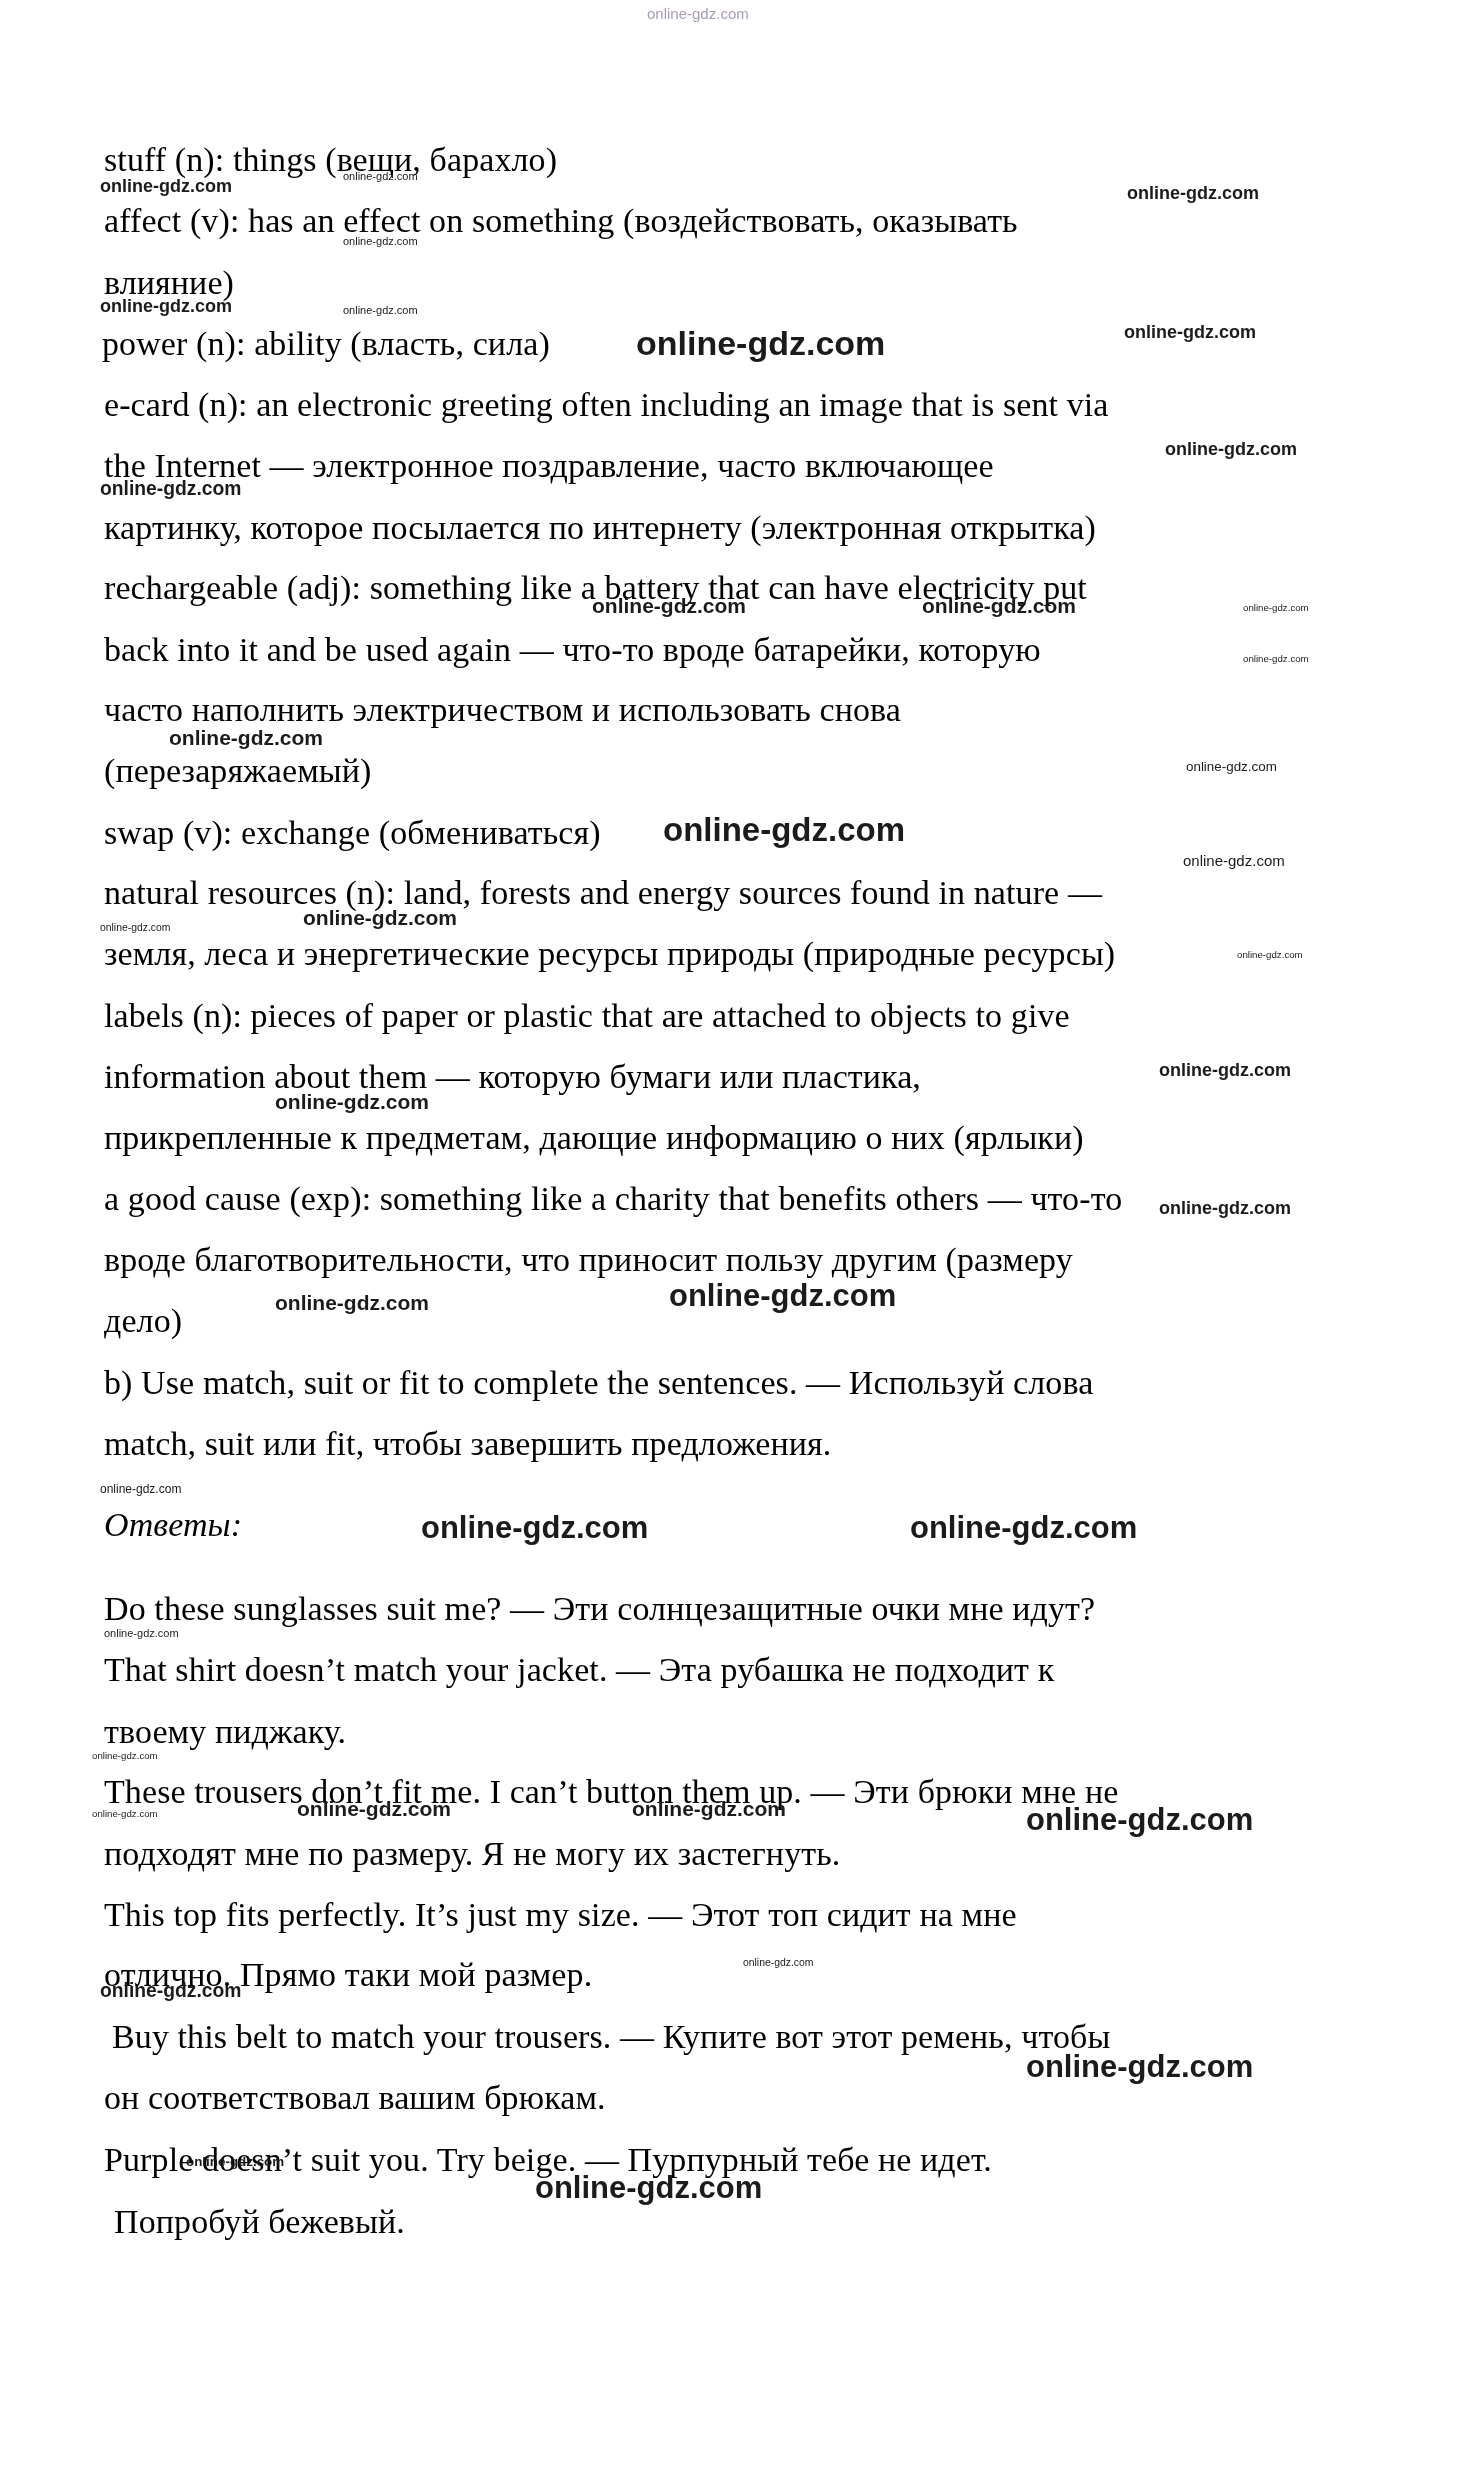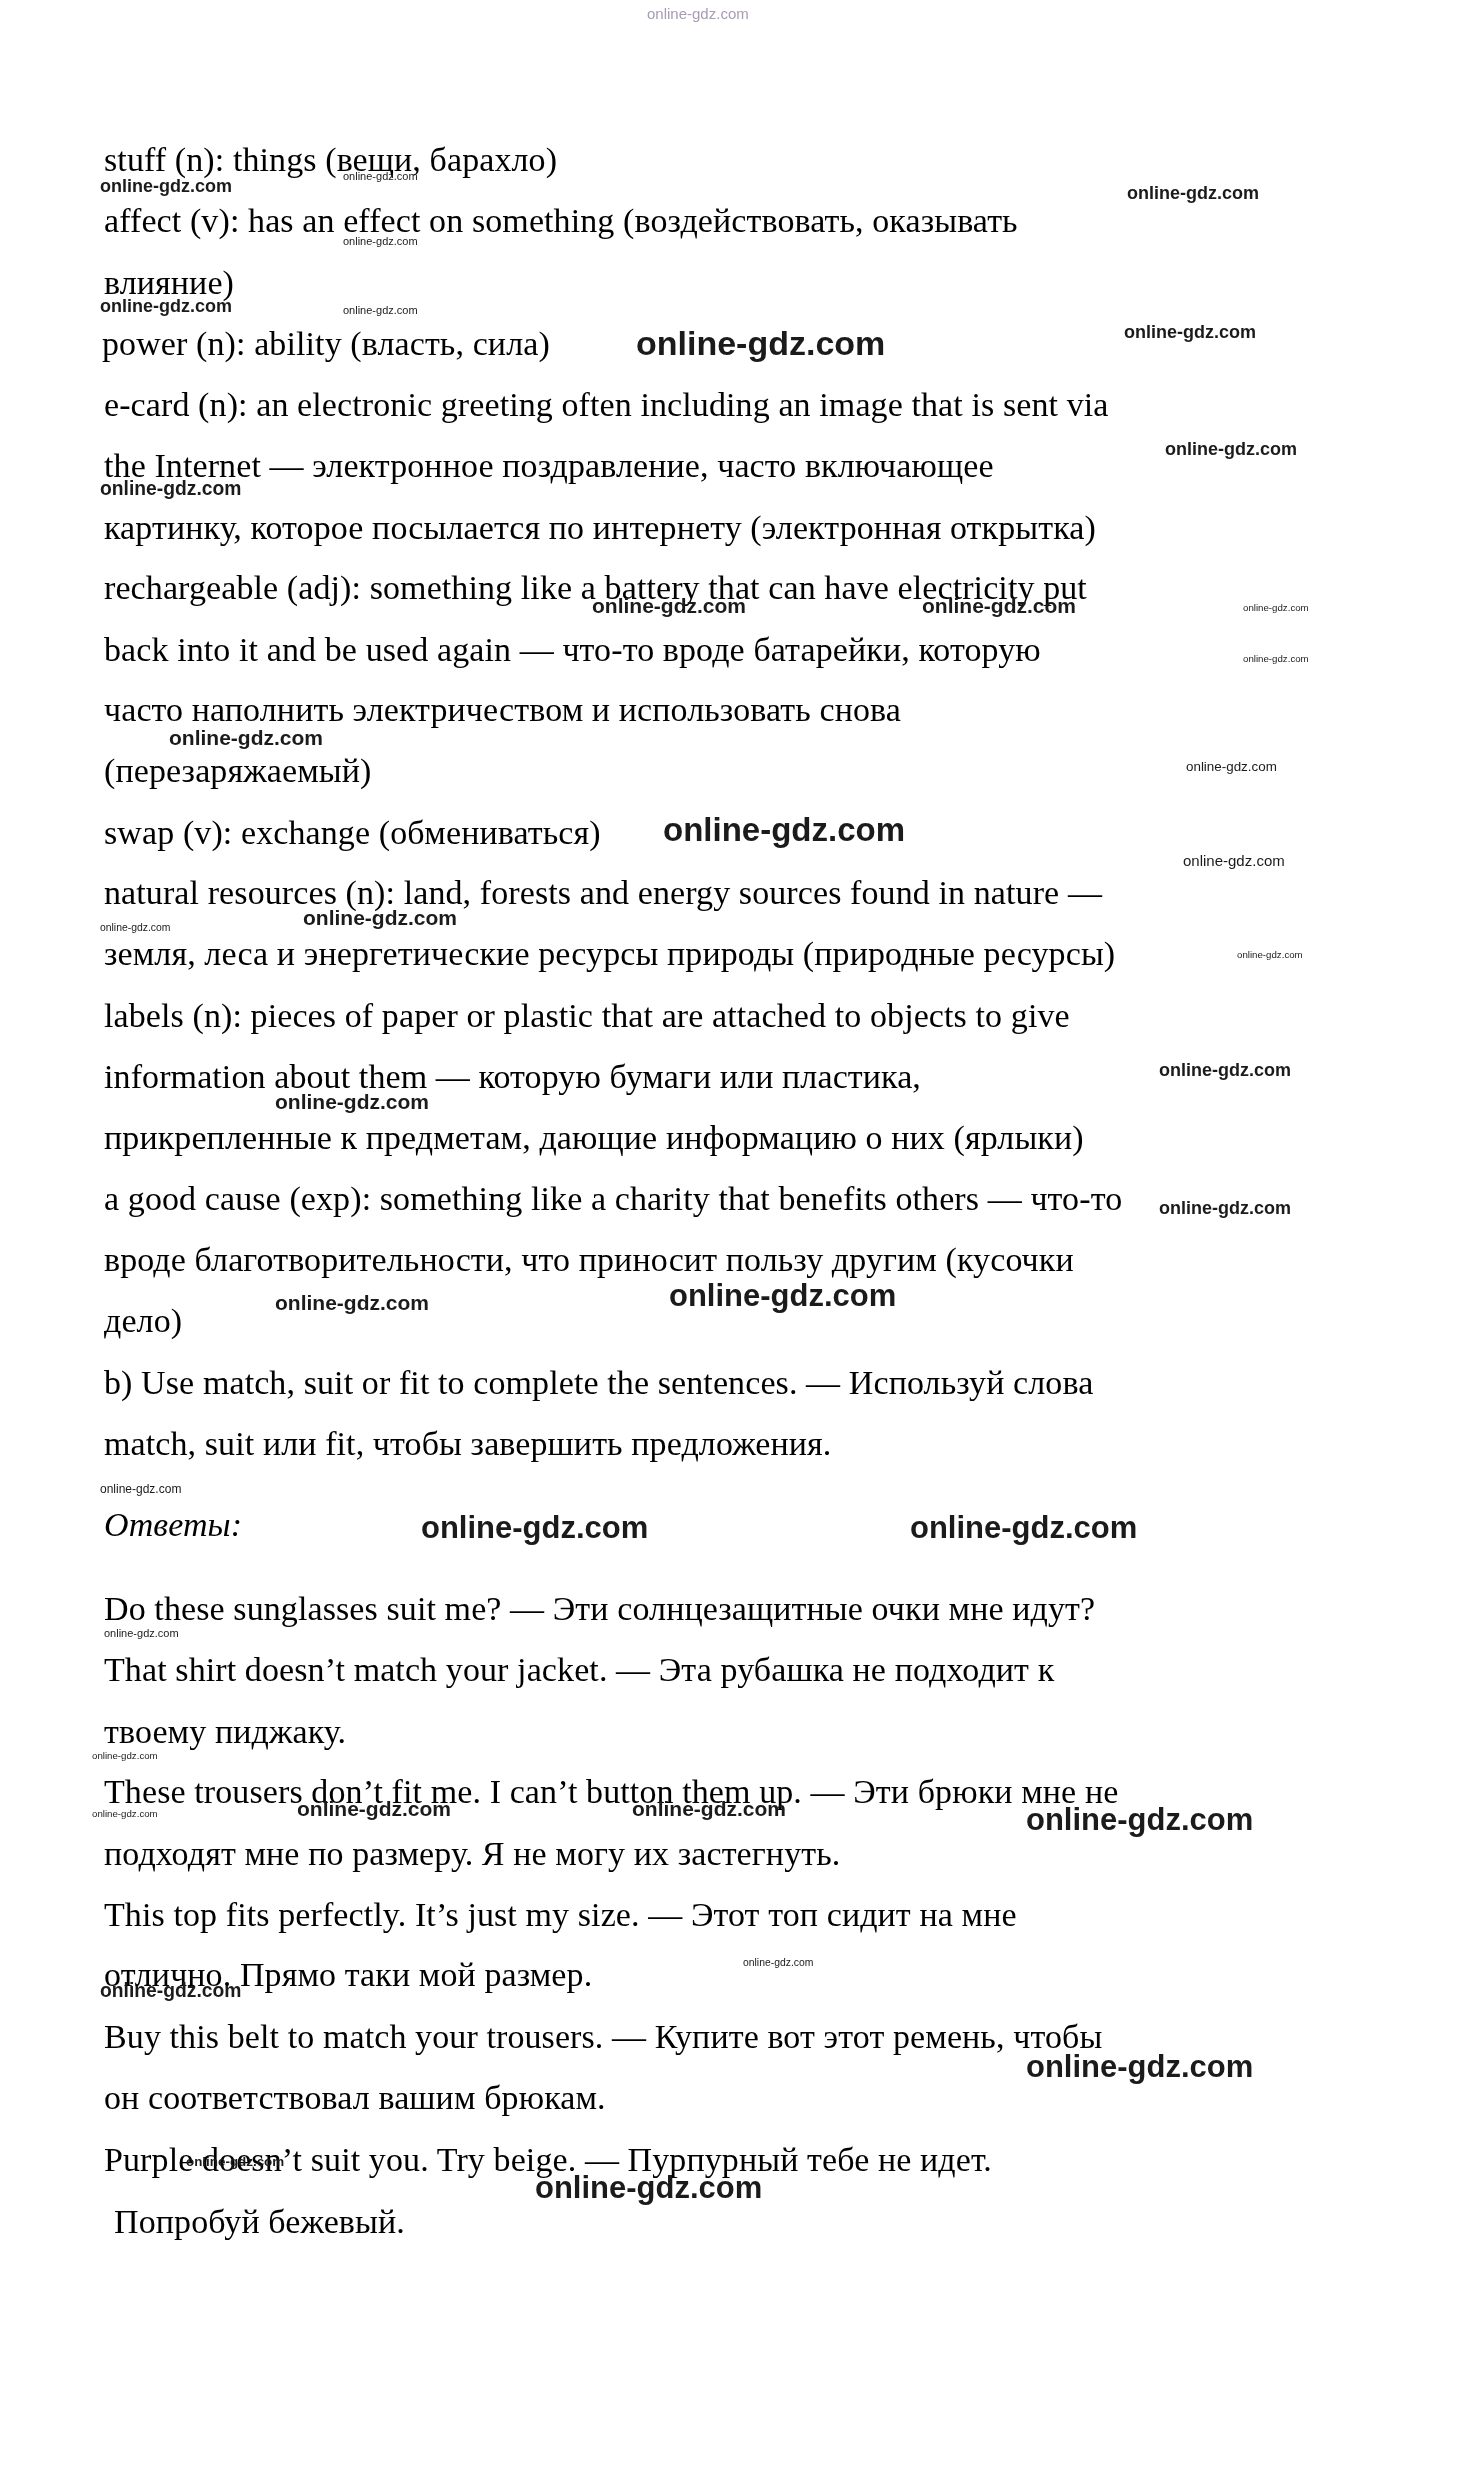--- a/index.html
+++ b/index.html
@@ -49,33 +49,33 @@
     <div class="text-line" style="left: 104px; top: 631px; color: rgb(0, 0, 0);">back into it and be used again — что-то вроде батарейки, которую</div>
     <div class="text-line" style="left: 104px; top: 691px; color: rgb(0, 0, 0);">часто наполнить электричеством и использовать снова</div>
     <div class="text-line" style="left: 104px; top: 752px; color: rgb(0, 0, 0);">(перезаряжаемый)</div>
     <div class="text-line" style="left: 104px; top: 814px; color: rgb(0, 0, 0);">swap (v): exchange (обмениваться)</div>
     <div class="text-line" style="left: 104px; top: 874px; color: rgb(0, 0, 0);">natural resources (n): land, forests and energy sources found in nature —</div>
     <div class="text-line" style="left: 104px; top: 935px; color: rgb(0, 0, 0);">земля, леса и энергетические ресурсы природы (природные ресурсы)</div>
     <div class="text-line" style="left: 104px; top: 997px; color: rgb(0, 0, 0);">labels (n): pieces of paper or plastic that are attached to objects to give</div>
     <div class="text-line" style="left: 104px; top: 1058px; color: rgb(0, 0, 0);">information about them — которую бумаги или пластика,</div>
     <div class="text-line" style="left: 104px; top: 1119px; color: rgb(0, 0, 0);">прикрепленные к предметам, дающие информацию о них (ярлыки)</div>
     <div class="text-line" style="left: 104px; top: 1180px; color: rgb(0, 0, 0);">a good cause (exp): something like a charity that benefits others — что-то</div>
-    <div class="text-line" style="left: 104px; top: 1241px; color: rgb(0, 0, 0);">вроде благотворительности, что приносит пользу другим (кусочки</div>
+    <div class="text-line" style="left: 104px; top: 1241px; color: rgb(0, 0, 0);">вроде благотворительности, что приносит пользу другим (размеру</div>
     <div class="text-line" style="left: 104px; top: 1302px; color: rgb(0, 0, 0);">дело)</div>
     <div class="text-line" style="left: 104px; top: 1364px; color: rgb(0, 0, 0);">b) Use match, suit or fit to complete the sentences. — Используй слова</div>
     <div class="text-line" style="left: 104px; top: 1425px; color: rgb(0, 0, 0);">match, suit или fit, чтобы завершить предложения.</div>
     <div class="text-line italic" style="left: 104px; top: 1506px; color: rgb(0, 0, 0);">Ответы:</div>
     <div class="text-line" style="left: 104px; top: 1590px; color: rgb(0, 0, 0);">Do these sunglasses suit me? — Эти солнцезащитные очки мне идут?</div>
     <div class="text-line" style="left: 104px; top: 1651px; color: rgb(0, 0, 0);">That shirt doesn’t match your jacket. — Эта рубашка не подходит к</div>
     <div class="text-line" style="left: 104px; top: 1713px; color: rgb(0, 0, 0);">твоему пиджаку.</div>
     <div class="text-line" style="left: 104px; top: 1773px; color: rgb(0, 0, 0);">These trousers don’t fit me. I can’t button them up. — Эти брюки мне не</div>
     <div class="text-line" style="left: 104px; top: 1835px; color: #000000;">подходят мне по размеру. Я не могу их застегнуть.</div>
     <div class="text-line" style="left: 104px; top: 1896px; color: rgb(0, 0, 0);">This top fits perfectly. It’s just my size. — Этот топ сидит на мне</div>
     <div class="text-line" style="left: 104px; top: 1956px; color: rgb(0, 0, 0);">отлично. Прямо таки мой размер.</div>
-    <div class="text-line" style="left: 104px; top: 2018px; color: rgb(0, 0, 0);">Buy this belt to match your trousers. — Купите вот этот ремень, чтобы</div>
+    <div class="text-line" style="left: 112px; top: 2018px; color: rgb(0, 0, 0);">Buy this belt to match your trousers. — Купите вот этот ремень, чтобы</div>
     <div class="text-line" style="left: 104px; top: 2079px; color: rgb(0, 0, 0);">он соответствовал вашим брюкам.</div>
     <div class="text-line" style="left: 104px; top: 2141px; color: rgb(0, 0, 0);">Purple doesn’t suit you. Try beige. — Пурпурный тебе не идет.</div>
     <div class="text-line" style="left: 104px; top: 2203px; color: rgb(0, 0, 0); margin-left: 10px;">Попробуй бежевый.</div>
     <span class="watermark" style="left: 647px; top: 6px; font-size: 15px; font-weight: 400; color: rgb(168, 155, 181);">online-gdz.com</span>
     <span class="watermark" style="left: 100px; top: 177px; font-size: 18px; font-weight: 700; color: rgb(27, 27, 27);">online-gdz.com</span>
     <span class="watermark" style="left: 343px; top: 171px; font-size: 11px; font-weight: 400; color: rgb(27, 27, 27);">online-gdz.com</span>
     <span class="watermark" style="left: 1127px; top: 184px; font-size: 18px; font-weight: 700; color: rgb(27, 27, 27);">online-gdz.com</span>
     <span class="watermark" style="left: 343px; top: 236px; font-size: 11px; font-weight: 400; color: rgb(27, 27, 27);">online-gdz.com</span>
     <span class="watermark" style="left: 100px; top: 297px; font-size: 18px; font-weight: 700; color: rgb(27, 27, 27);">online-gdz.com</span>
     <span class="watermark" style="left: 343px; top: 305px; font-size: 11px; font-weight: 400; color: rgb(27, 27, 27);">online-gdz.com</span>

